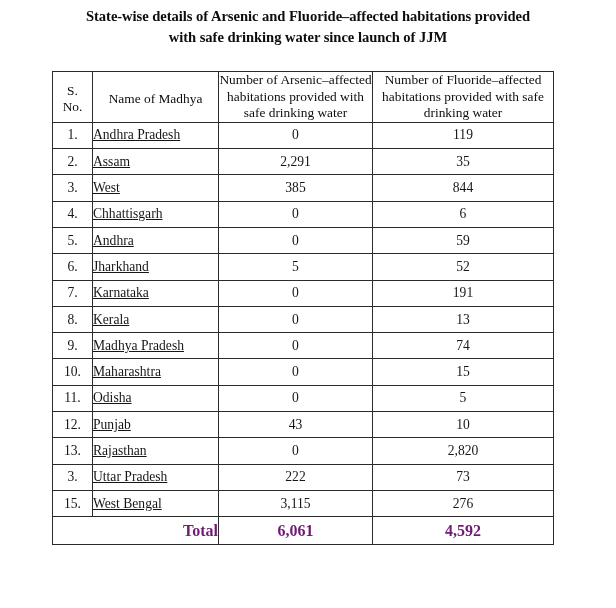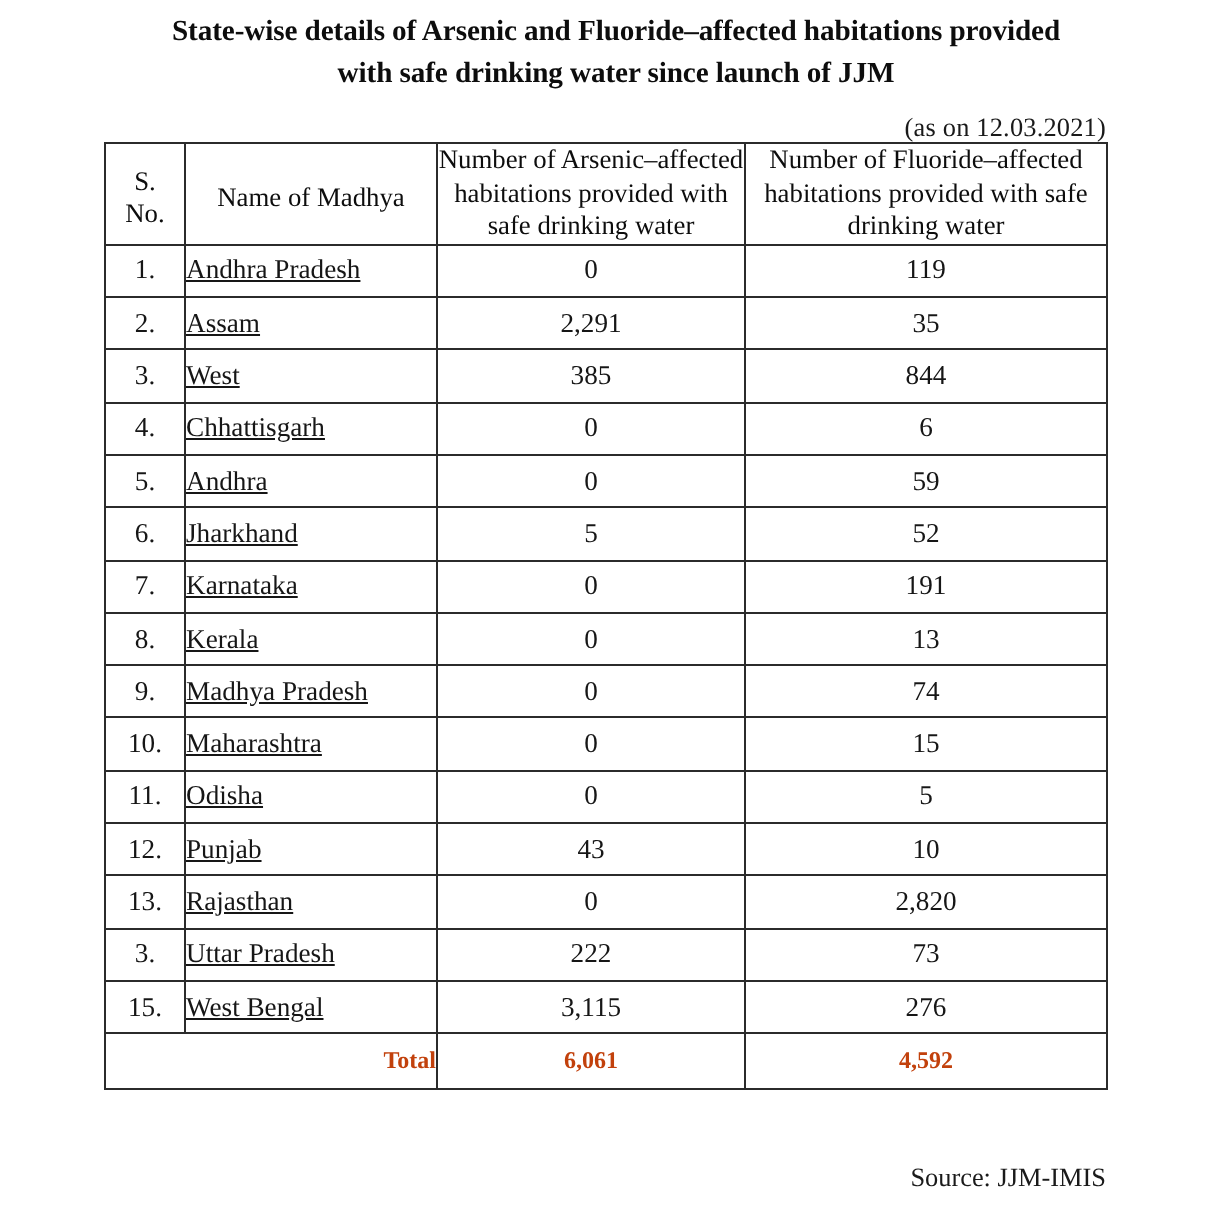--- a/index.html
+++ b/index.html
@@ -108,22 +108,22 @@
     text-decoration: underline;
   }
   td.num {
     text-align: center;
     font-size: 13.6px;
     color: #161616;
   }
 
   tr.total-row td {
     font-weight: bold;
-    font-size: 12px;
-    color: #c2410c;
+    font-size: 16px;
+    color: #701a75;
     height: 27px;
   }
   td.total-label {
     text-align: right;
     padding-right: 11px;
   }
 
   
   .source {
     position: absolute;
@@ -138,21 +138,20 @@
 </head>
 <body>
 
 <div class="page">
 
   <div class="title-block">
     <div class="title-line">State-wise details of Arsenic and Fluoride–affected habitations provided</div>
     <div class="title-line">with safe drinking water since launch of JJM</div>
   </div>
 
-  <div class="asonline">(as on 12.03.2021)</div>
 
   <div class="tbl-wrap">
     <table class="data">
       <colgroup>
         <col class="c-sno">
         <col class="c-name">
         <col class="c-ars">
         <col class="c-flu">
       </colgroup>
       <thead>
@@ -256,15 +255,14 @@
           </tr>
           <tr class="total-row">
             <td class="total-label" colspan="2">Total</td>
             <td class="num">6,061</td>
             <td class="num">4,592</td>
           </tr>
         </tbody>
     </table>
   </div>
 
-  <div class="source">Source: JJM-IMIS</div>
 
 </div>
 
 </body></html>

